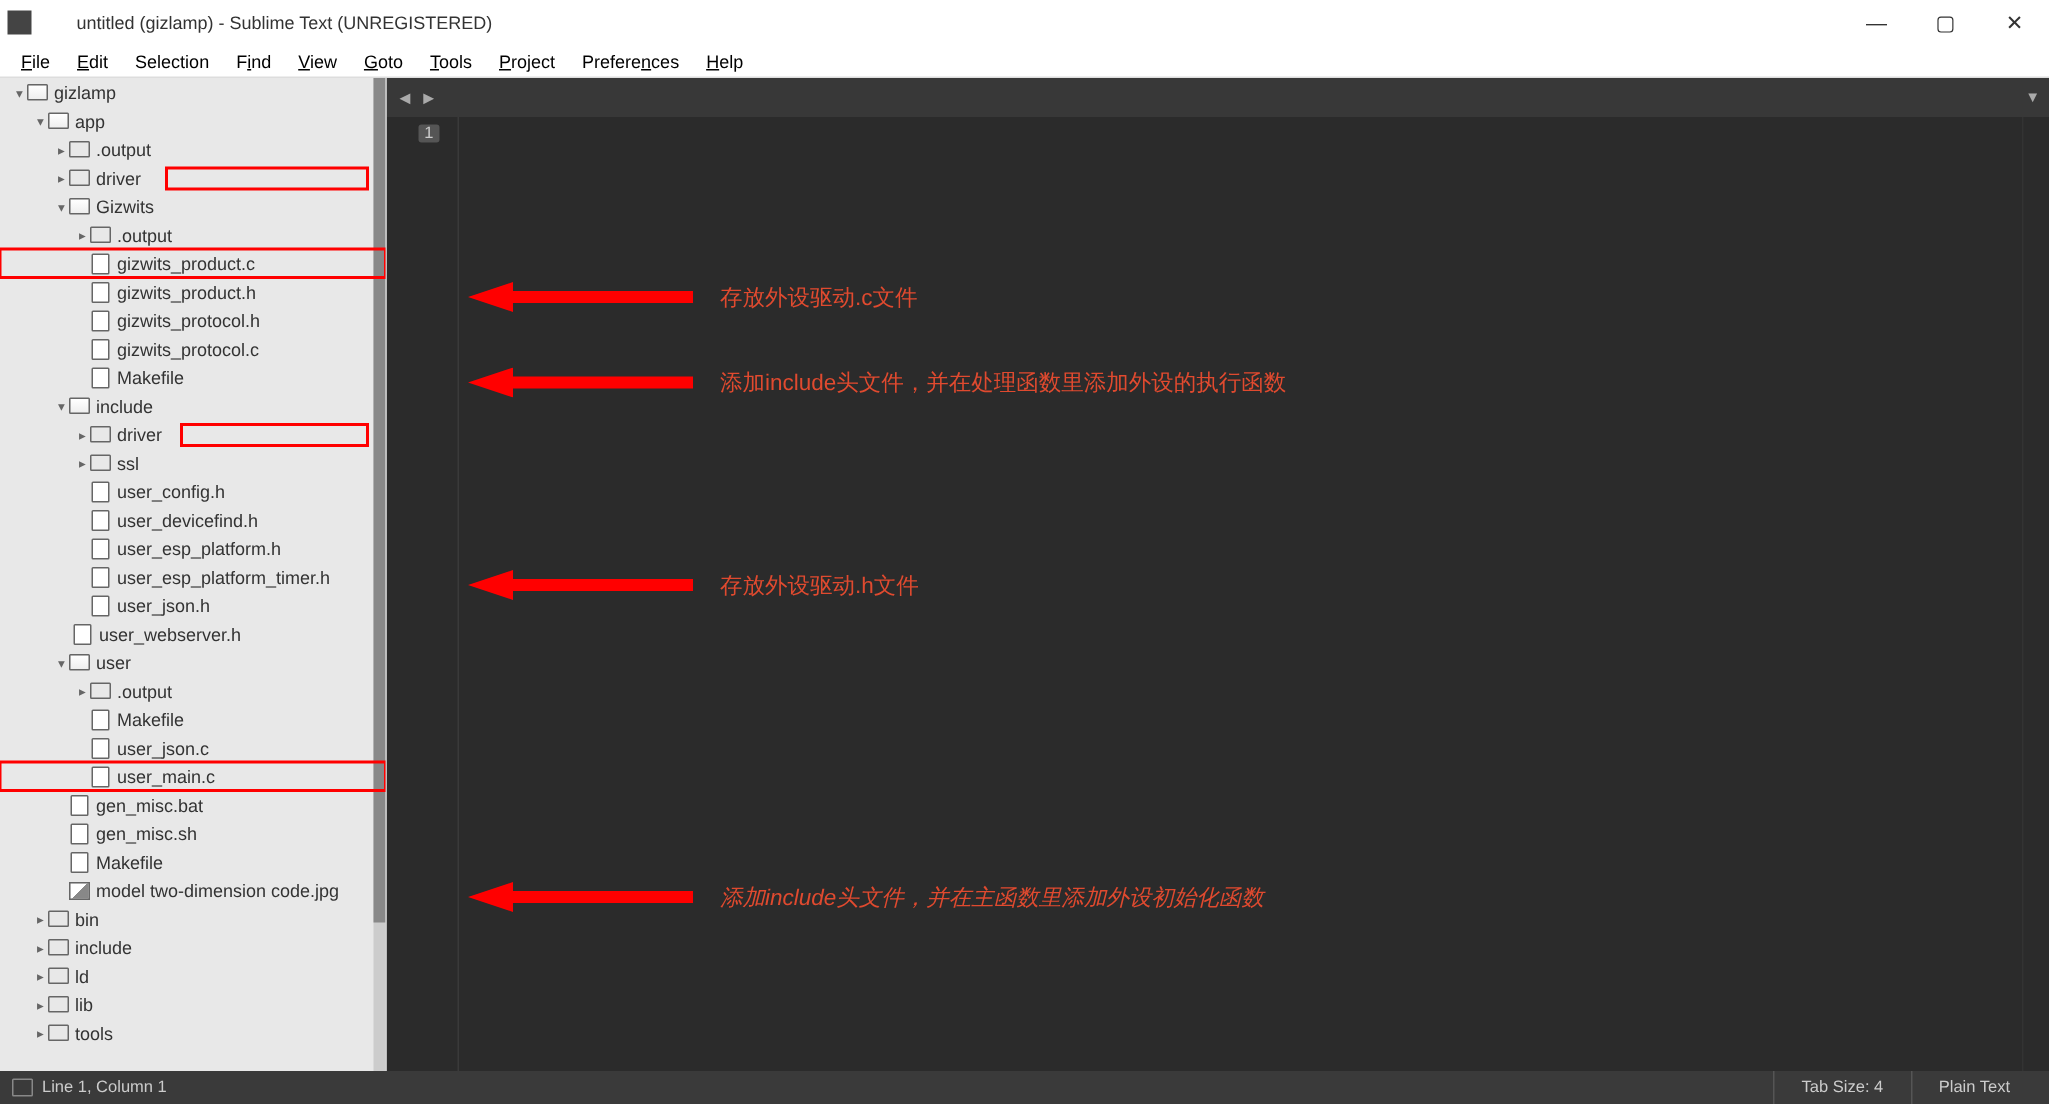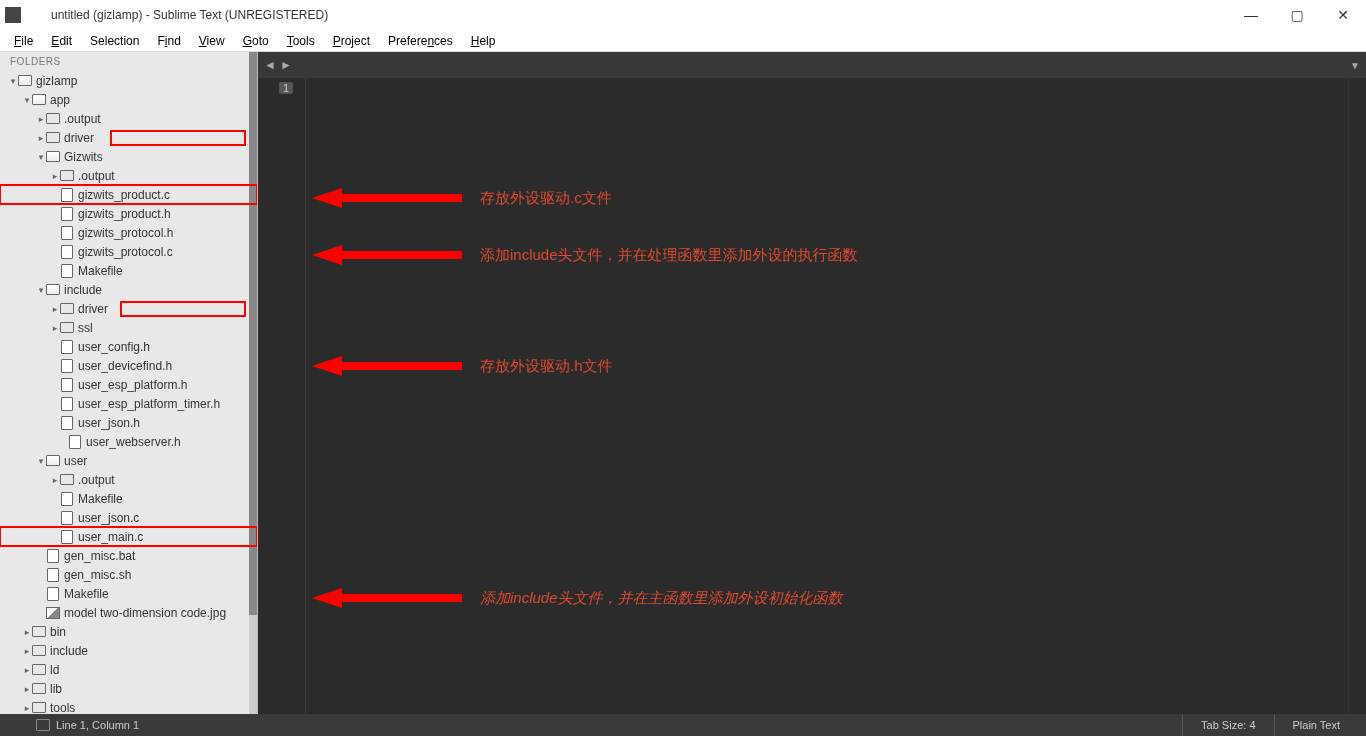--- a/index.html
+++ b/index.html
@@ -41,21 +41,21 @@
 .editor-body { flex: 1; display: flex; background: #2b2b2b; position: relative; }
 .gutter { width: 48px; background: #2b2b2b; color: #666; text-align: right; padding: 4px 12px 0 0; font-size: 11px; font-family: Consolas, monospace; border-right: 1px solid #3a3a3a; }
 .gutter .ln { background: #555; color: #ccc; display: inline-block; padding: 0 4px; border-radius: 2px; }
 .code { flex: 1; position: relative; }
 
 .annotation { position: absolute; display: flex; align-items: center; pointer-events: none; margin-top: 44px; }
 .annotation .arrow-svg { flex-shrink: 0; }
 .annotation .text { color: #e04a2f; font-size: 15px; margin-left: 18px; font-family: "Microsoft YaHei", sans-serif; }
 
 .statusbar { height: 22px; background: #3a3a3a; color: #ccc; display: flex; align-items: center; font-size: 11px; padding: 0 8px; }
-.statusbar .sb-left { display: flex; align-items: center; gap: 6px; margin-left: 28px; }
+.statusbar .sb-left { display: flex; align-items: center; gap: 6px; }
 .statusbar .sb-icon { width: 14px; height: 12px; border: 1px solid #888; display: inline-block; border-radius: 1px; }
 .statusbar .sb-right { margin-left: auto; display: flex; }
 .statusbar .sb-cell { padding: 12px 18px; border-left: 1px solid #555; height: 22px; display: flex; align-items: center; }
 
 .minimap { width: 18px; background: #2b2b2b; border-left: 1px solid #333; }
 
 .sidebar-scroll { width: 8px; background: #ccc; position: absolute; right: 0; top: 0; bottom: 0; }
 .sidebar-scroll .thumb { background: #888; width: 100%; }
 .sidebar { position: relative; }
 
@@ -82,21 +82,20 @@
   <div class="menu-item"><span class="ul">G</span>oto</div>
   <div class="menu-item"><span class="ul">T</span>ools</div>
   <div class="menu-item"><span class="ul">P</span>roject</div>
   <div class="menu-item">Prefere<span class="ul">n</span>ces</div>
   <div class="menu-item"><span class="ul">H</span>elp</div>
 </div>
 
 <div class="workspace">
 
   <div class="sidebar">
-    <div class="sidebar-header">FOLDERS</div>
     <div class="tree" id="tree">
         <div class="tree-row" style="padding-left: 8px;">
           <span class="arrow">▾</span>
           <span class="icon folder-open-icon"></span>
           <span class="label">gizlamp</span>
         </div>
         <div class="tree-row" style="padding-left: 22px;">
           <span class="arrow">▾</span>
           <span class="icon folder-open-icon"></span>
           <span class="label">app</span>
@@ -181,21 +180,21 @@
         <div class="tree-row" style="padding-left: 50px;">
           <span class="arrow"></span>
           <span class="icon file-icon"></span>
           <span class="label">user_esp_platform_timer.h</span>
         </div>
         <div class="tree-row" style="padding-left: 50px;">
           <span class="arrow"></span>
           <span class="icon file-icon"></span>
           <span class="label">user_json.h</span>
         </div>
-        <div class="tree-row" style="padding-left: 38px; margin-left: 20px;">
+        <div class="tree-row" style="padding-left: 38px;">
           <span class="arrow"></span>
           <span class="icon file-icon"></span>
           <span class="label">user_webserver.h</span>
         </div>
         <div class="tree-row" style="padding-left: 36px;">
           <span class="arrow">▾</span>
           <span class="icon folder-open-icon"></span>
           <span class="label">user</span>
         </div>
         <div class="tree-row" style="padding-left: 50px;">
@@ -287,21 +286,21 @@
               <polygon points="0,10 30,0 30,6 150,6 150,14 30,14 30,20" fill="#ff0000"></polygon>
             </svg>
             <span class="text">存放外设驱动.c文件</span>
           </div>
           <div class="annotation" style="top: 123px; left: 6px;">
             <svg width="150" height="20" class="arrow-svg">
               <polygon points="0,10 30,0 30,6 150,6 150,14 30,14 30,20" fill="#ff0000"></polygon>
             </svg>
             <span class="text">添加include头文件，并在处理函数里添加外设的执行函数</span>
           </div>
-          <div class="annotation" style="top: 234px; left: 6px;">
+          <div class="annotation" style="top: 258px; left: 6px;">
             <svg width="150" height="20" class="arrow-svg">
               <polygon points="0,10 30,0 30,6 150,6 150,14 30,14 30,20" fill="#ff0000"></polygon>
             </svg>
             <span class="text">存放外设驱动.h文件</span>
           </div>
           <div class="annotation" style="top: 466px; left: 6px; font-style: italic;">
             <svg width="150" height="20" class="arrow-svg">
               <polygon points="0,10 30,0 30,6 150,6 150,14 30,14 30,20" fill="#ff0000"></polygon>
             </svg>
             <span class="text">添加include头文件，并在主函数里添加外设初始化函数</span>

